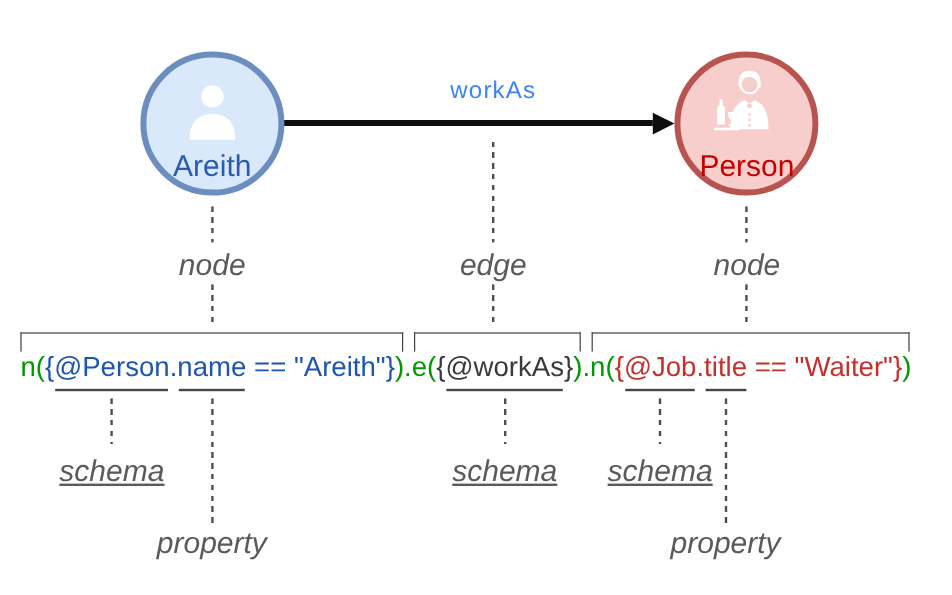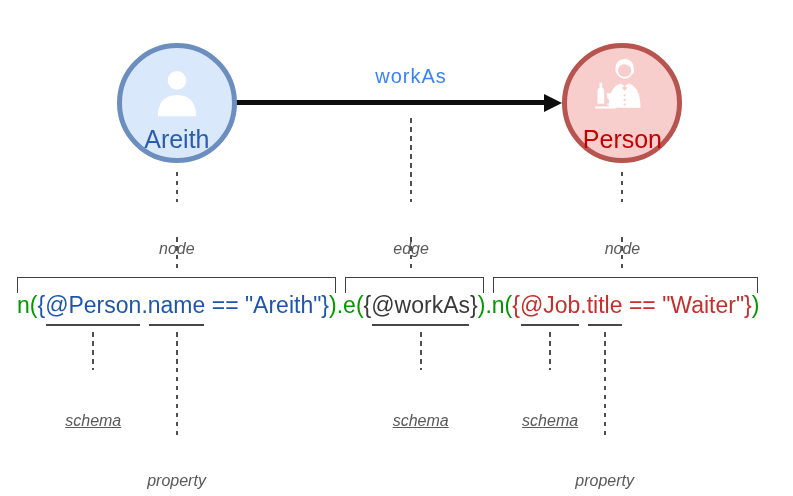--- a/index.html
+++ b/index.html
@@ -29,21 +29,21 @@
   .vd{position:absolute;left:50%;width:2px;margin-left:-1px;
       background:repeating-linear-gradient(to bottom,#4f4f4f 0 4.5px,transparent 4.5px 9px);}
   .vd.short{top:40px;height:38px;}
   .vd.long{top:40px;height:104px;}
   .vd.bdash{top:-55px;height:36px;}
   .vd.cdash{top:-120px;height:30px;}
   .vd.edash{top:-174px;height:84px;}
   
   .albl,.nlbl{
     position:absolute;left:50%;transform:translateX(-50%);
-    font-style:italic;font-size:16px;line-height:26px;color:#5a5a5a;white-space:nowrap;margin-top:28px;
+    font-style:italic;font-size:25px;line-height:26px;color:#5a5a5a;white-space:nowrap;
   }
   .albl.schema-l{top:88px;text-decoration:underline;}
   .albl.prop-l{top:148px;text-align:center;}
   .nlbl{top:-84px;}
   
   .bracket{position:absolute;left:0;right:1px;top:-15px;height:15px;
            border:1.5px solid #404040;border-bottom:none;}
   .group.skip-dot .bracket{left:8px;}
   
   .circle{

